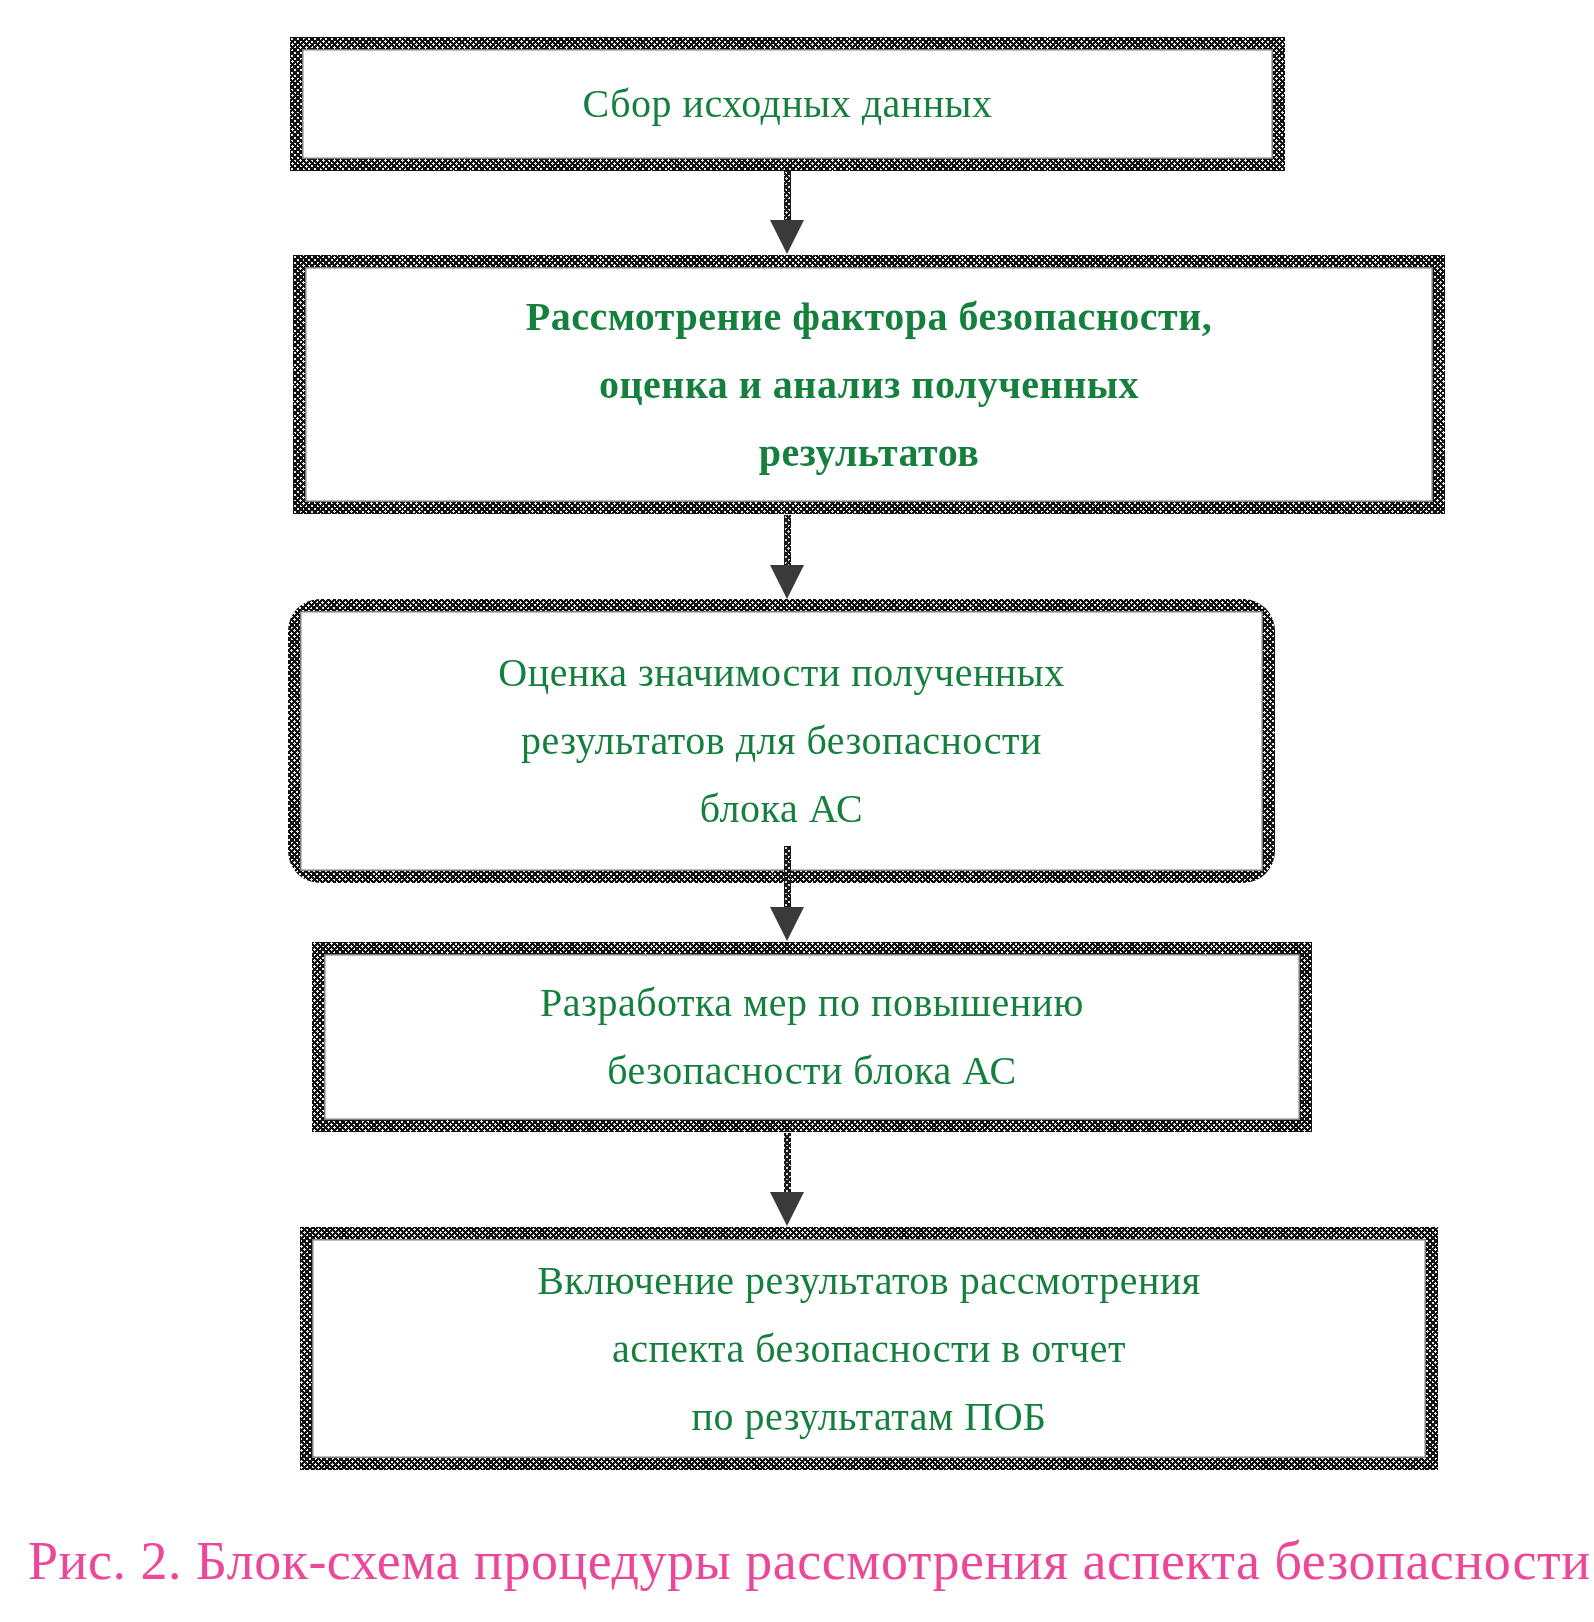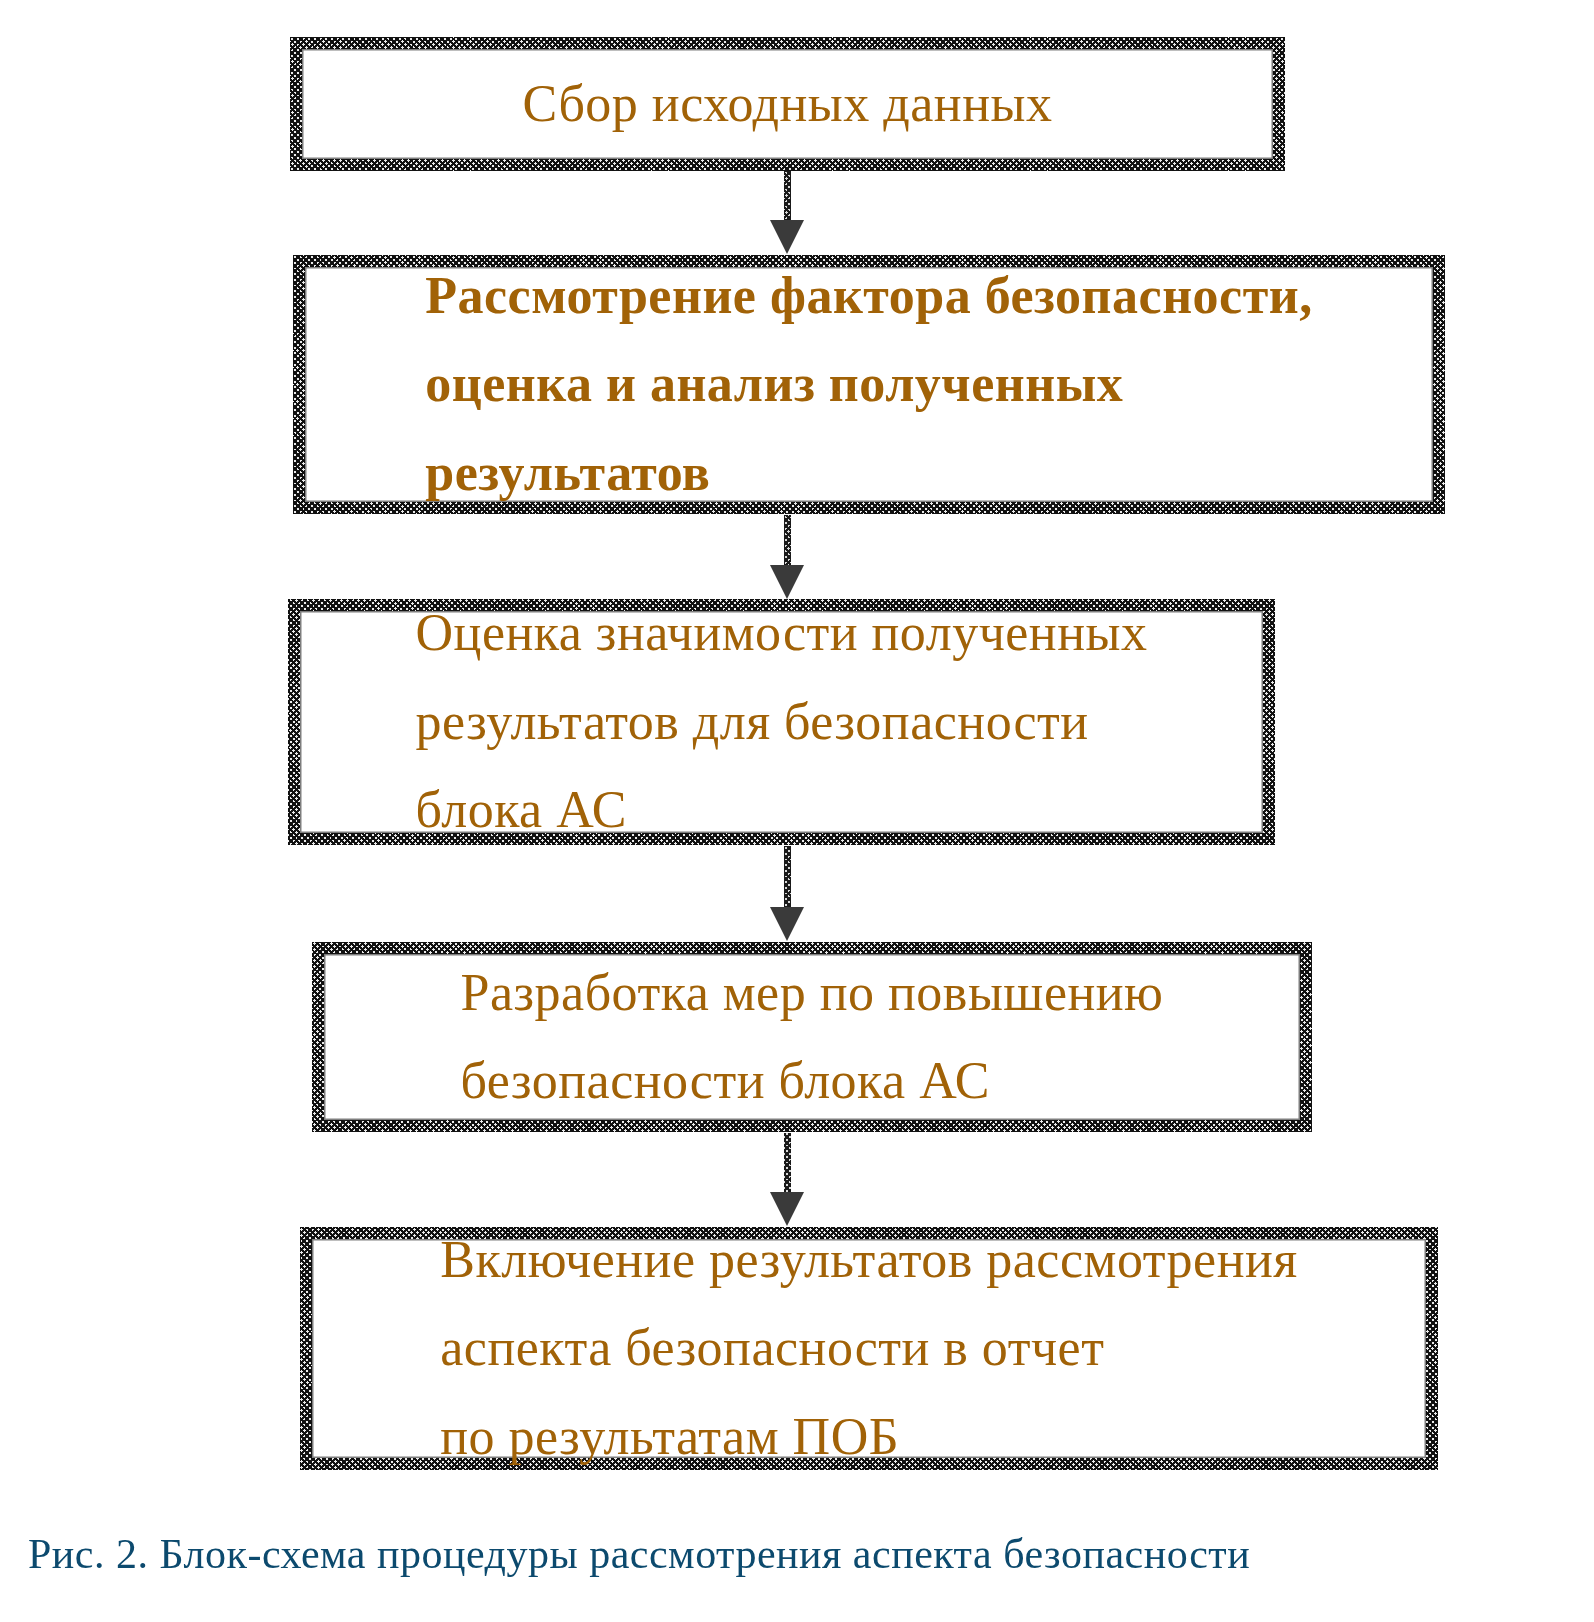--- a/index.html
+++ b/index.html
@@ -31,24 +31,25 @@
   .box-inner {
     position: absolute;
     top: 12px; left: 12px; right: 12px; bottom: 12px;
     background: #ffffff;
     box-shadow: inset 0 0 0 1.5px rgba(20,20,20,0.55);
     display: flex;
     align-items: center;
     justify-content: center;
   }
   .box-text {
-    font-size: 52px;
+    font-size: 40px;
     line-height: 1.7;
+    text-align: center;
     white-space: pre-line;
-    color: #a16207;
+    color: #15803d;
     letter-spacing: 0.5px;
     padding: 0 20px;
   }
   
   .arrow {
     position: absolute;
     display: flex;
     flex-direction: column;
     align-items: center;
   }
@@ -64,23 +65,23 @@
     height: 0;
     border-left: 17px solid transparent;
     border-right: 17px solid transparent;
     border-top: 34px solid #3a3a3a;
   }
   .caption {
     position: absolute;
     left: 28px;
     top: 1528px;
     width: 1545px;
-    font-size: 42px;
+    font-size: 54px;
     line-height: 1.25;
-    color: #0c4a6e;
+    color: #ec4899;
     letter-spacing: 0.5px;
     white-space: nowrap;
   }
 </style>
 </head>
 <body>
 
 <div class="canvas">
 
   <div class="box" style="left:290px; top:37px; width:995px; height:134px;">
@@ -100,21 +101,21 @@
 оценка и анализ полученных
 результатов</div>
     </div>
   </div>
 
   <div class="arrow" style="left:770px; top:515px; width:34px; height:84px;">
     <div class="arrow-shaft"></div>
     <div class="arrow-head"></div>
   </div>
 
-  <div class="box" style="left:288px; top:599px; width:987px; height:246px;">
+  <div class="box" style="left:288px; top:599px; width:987px; height:284px;border-radius:32px;">
     <div class="box-inner">
       <div class="box-text">Оценка значимости полученных
 результатов для безопасности
 блока АС</div>
     </div>
   </div>
 
   <div class="arrow" style="left:770px; top:846px; width:34px; height:95px;">
     <div class="arrow-shaft"></div>
     <div class="arrow-head"></div>

